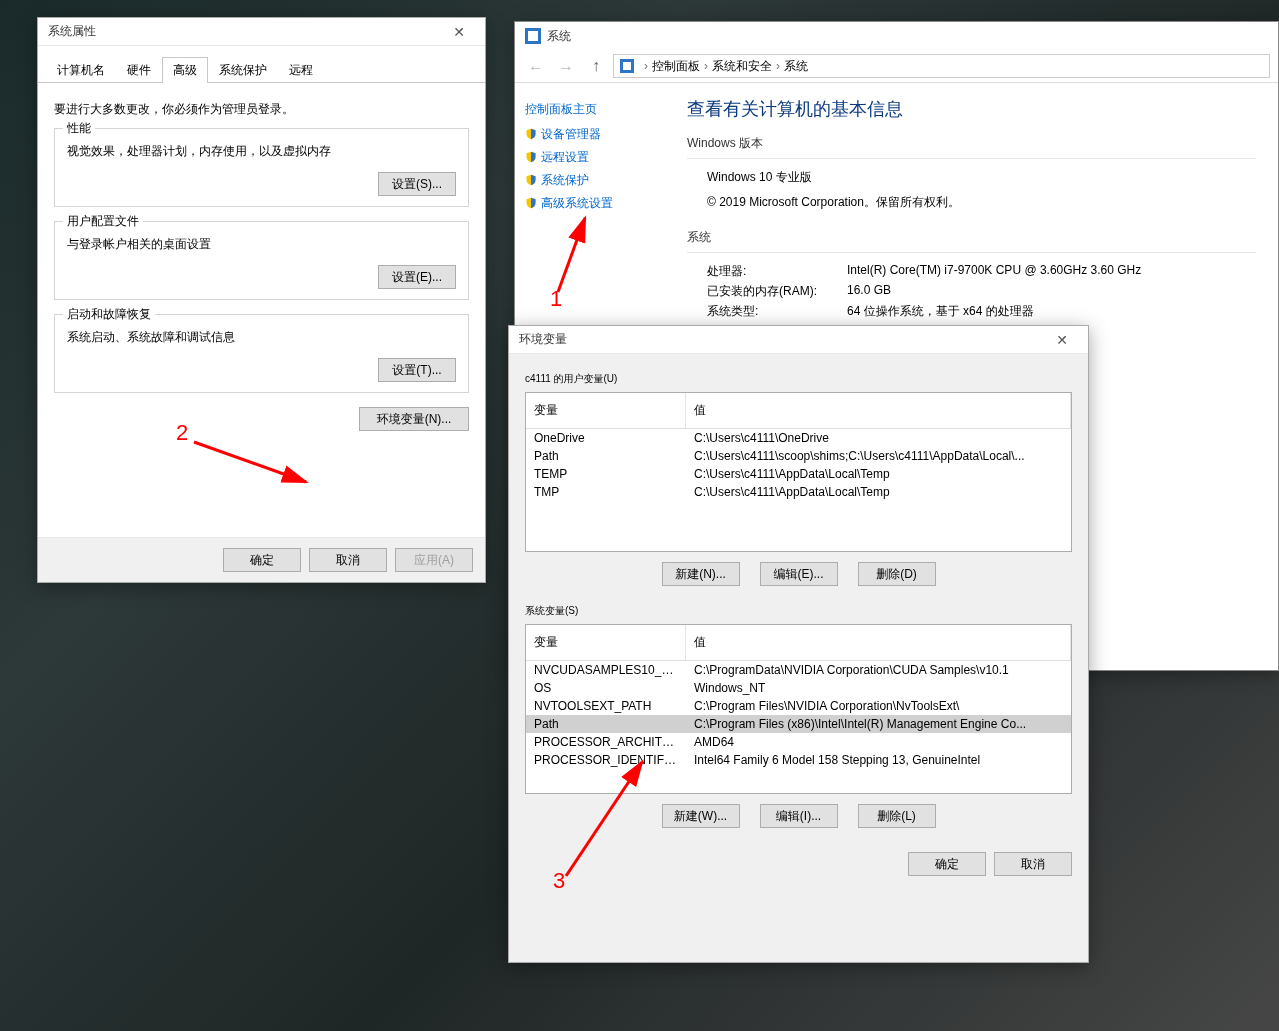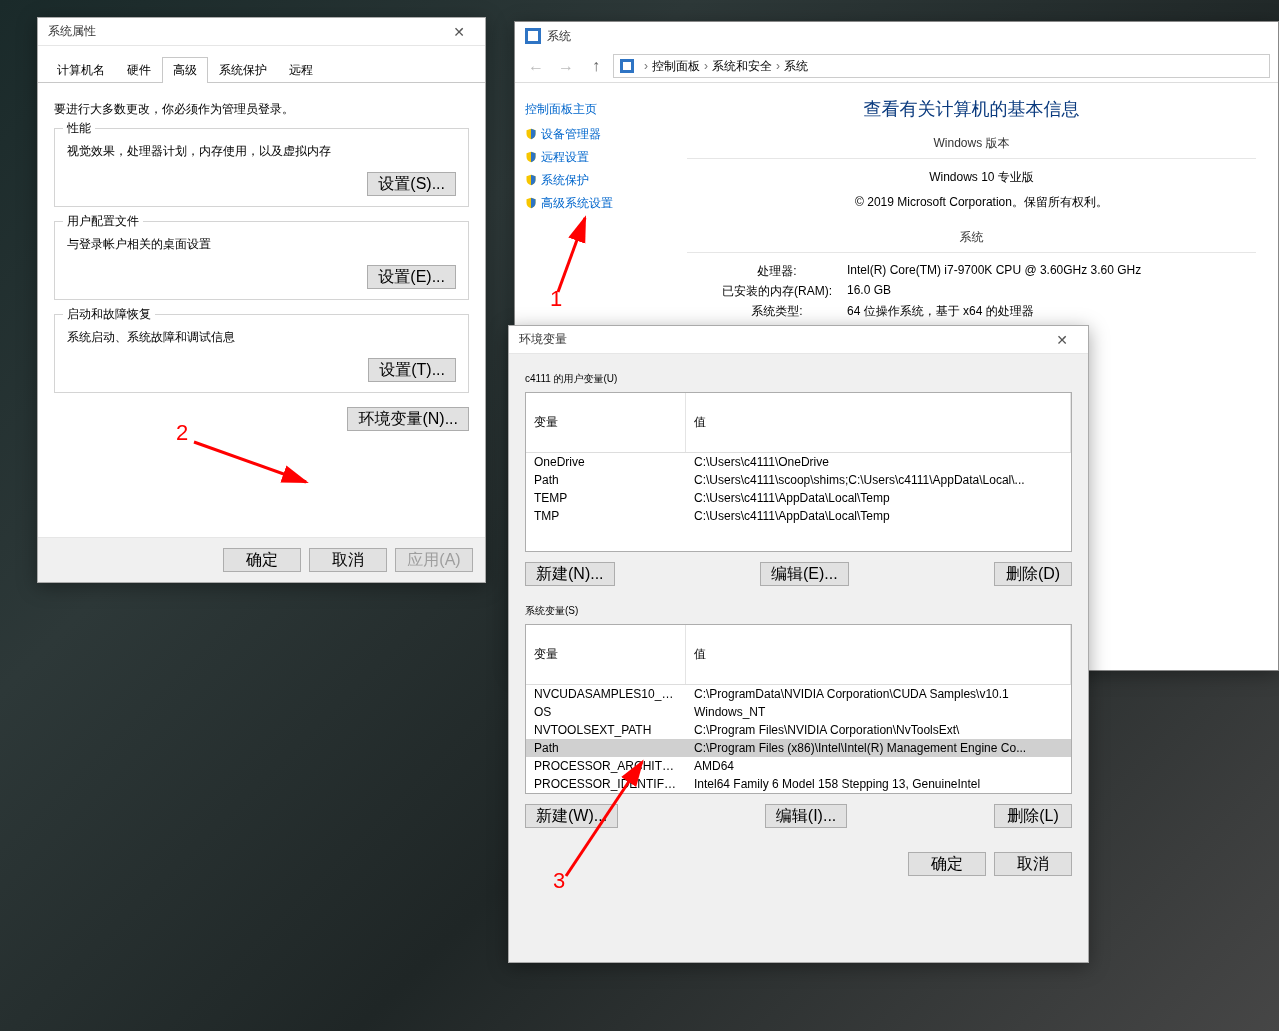--- a/index.html
+++ b/index.html
@@ -87,21 +87,21 @@
     padding: 0 4px;
     font-size: 12px;
   }
   .groupbox .desc { font-size: 12px; color: #000; margin: 4px 0 12px 0; }
   .btn-row { display: flex; justify-content: flex-end; }
   button.win-btn {
     min-width: 78px;
     height: 24px;
     border: 1px solid #adadad;
     background: #e1e1e1;
-    font-size: 16px;
+    font-size: 12px;
     padding: 0 10px;
     cursor: default;
   }
   button.win-btn:disabled { color: #9e9e9e; }
   .note-line { font-size: 12px; margin: 4px 0 6px 0; }
 
   
   .dialog-buttons {
     display: flex;
     justify-content: flex-end;
@@ -157,21 +157,21 @@
   }
   .cp-sidebar a { color: #0066cc; text-decoration: none; display: block; margin: 6px 0; }
   .cp-sidebar .home { font-weight: normal; color:#0066cc; margin-bottom:8px;}
   .shield {
     display: inline-block;
     width: 12px; height: 12px;
     margin-right: 4px;
     position: relative; top: 2px;
   }
   .shield svg { width:12px; height:12px; }
-  .cp-content { padding: 14px 22px 14px 2px; flex:1;text-align:center; }
+  .cp-content { padding: 14px 22px 14px 2px; flex:1; }
   .cp-heading { color: #0a3a7e; font-size: 18px; margin: 0 0 14px 0; font-weight: normal; }
   .info-section-title { font-size: 12px; color:#333; margin: 4px 0 6px 0; }
   .info-grid { margin-left: 20px; font-size: 12px; }
   .info-row { display:flex; margin: 3px 0; }
   .info-row .lbl { width: 140px; color:#000; }
   .info-row .val { color:#000; }
   hr.sep { border: none; border-top: 1px solid #e6e6e6; margin: 6px 0 10px 0; }
 
   
   #envwin {
@@ -190,36 +190,36 @@
     overflow-y: auto;
     font-size: 12px;
   }
   .listview .hdr {
     display: flex;
     background: #fff;
     border-bottom: 1px solid #ddd;
     position: sticky; top:0;
   }
   .listview .hdr div {
-    padding: 21px 8px;
+    padding: 9px 8px;
     border-right: 1px solid #e4e4e4;
     font-size: 12px;
     color:#000;
   }
   .listview .row { display:flex; }
   .listview .row div {
     padding: 2px 8px;
     white-space: nowrap;
     overflow: hidden;
     text-overflow: ellipsis;
   }
   .col-var { width: 160px; flex: 0 0 160px; }
   .col-val { flex: 1; }
   .listview .row.selected { background: #d0d0d0; }
-  .env-btn-row { display:flex; justify-content:space-between; gap:2px; margin: 10px 0 18px 0; }
+  .env-btn-row { display:flex; justify-content:center; gap:20px; margin: 10px 0 18px 0; }
   .env-section-label { font-size:10px; margin: 4px 0 6px 0; }
 
   
   .anno-num {
     position: absolute;
     color: #ff0000;
     font-size: 22px;
     font-weight: normal;
   }
   svg.anno-arrow { position: absolute; pointer-events:none; }

